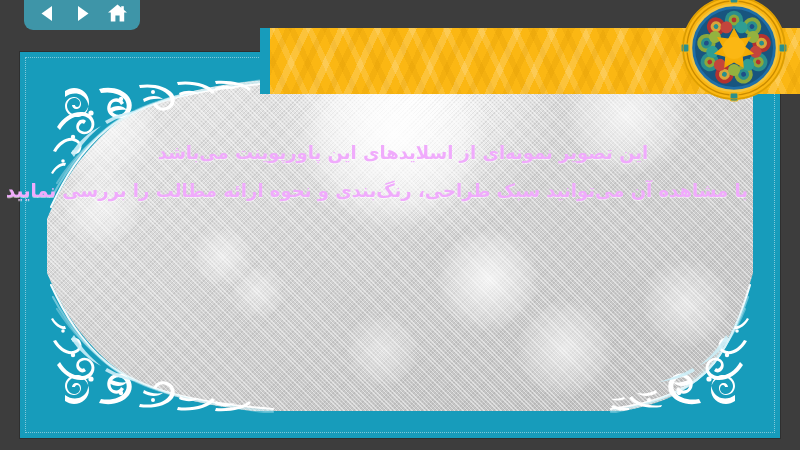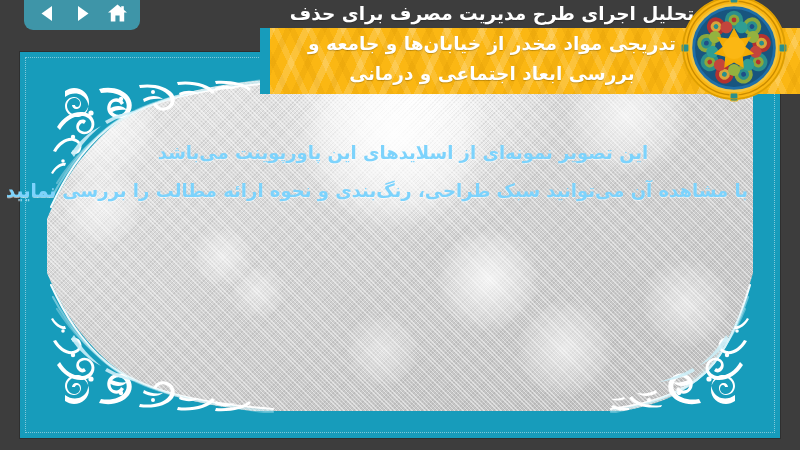--- a/index.html
+++ b/index.html
@@ -120,21 +120,21 @@
   #c-tl{left:47px;top:79px;}
   #c-bl{left:47px;top:267px;}
   #c-br{left:609px;top:267px;}
   #c-tr-band{left:609px;top:79px;}
 
   
   #body-text{
     position:absolute;left:58px;top:134px;width:690px;
     z-index:22;
     direction:rtl;text-align:center;
-    color:#7dd3fc;
+    color:#f0abfc;
     font-size:18px;
     line-height:38px;
     font-weight:600;
     text-shadow:0 1px 0 rgba(255,255,255,.55);
     pointer-events:none;
   }
   #body-text .bline{display:block;white-space:nowrap;}
 </style>
 </head>
 <body>
@@ -260,25 +260,20 @@
   </svg>
 
   <div id="body-text">
     <span class="bline">این تصویر نمونه‌ای از اسلایدهای این پاورپوینت می‌باشد</span>
     <span class="bline">با مشاهده آن می‌توانید سبک طراحی، رنگ‌بندی و نحوه ارائه مطالب را بررسی نمایید</span>
   </div>
 
   <div id="title-banner-teal"></div>
   <div id="title-banner"></div>
 
-  <div id="title-text">
-    <span class="tline">تحلیل اجرای طرح مدیریت مصرف برای حذف</span>
-    <span class="tline">تدریجی مواد مخدر از خیابان‌ها و جامعه و</span>
-    <span class="tline">بررسی ابعاد اجتماعی و درمانی</span>
-  </div>
 
   <svg id="medallion" viewBox="0 0 108 108">
     <defs>
       <radialGradient id="medcore" cx="50%" cy="50%" r="50%">
         <stop offset="0%" stop-color="#fcb813"></stop>
         <stop offset="100%" stop-color="#f0a800"></stop>
       </radialGradient>
     </defs>
     <circle cx="54" cy="54" r="52" fill="#e8a500"></circle>
     <circle cx="54" cy="54" r="50" fill="#fbb713"></circle>

